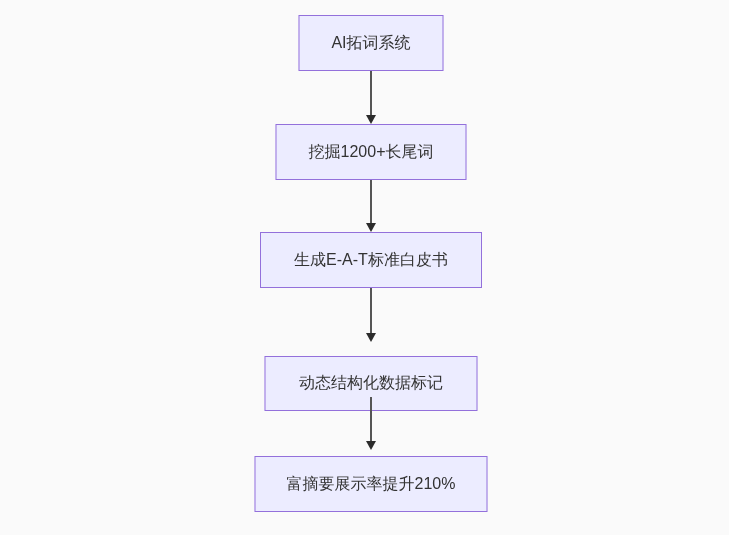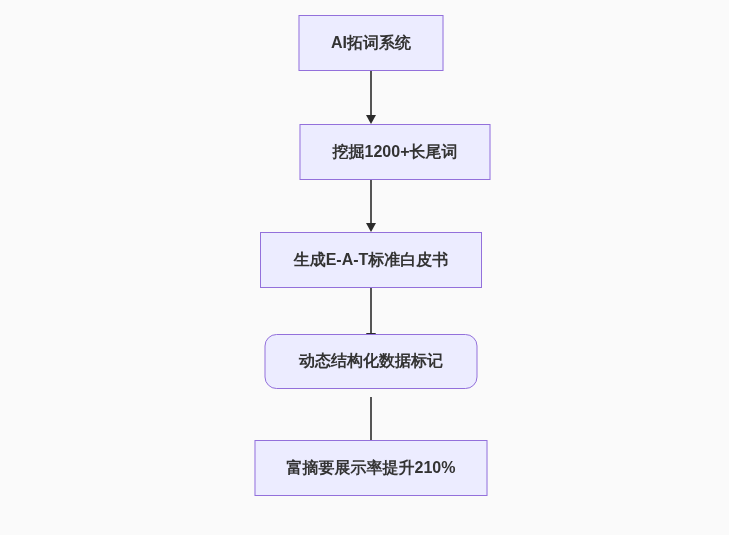--- a/index.html
+++ b/index.html
@@ -7,43 +7,42 @@
     padding: 0;
     background: #fafafa;
     font-family: "Liberation Sans", "DejaVu Sans", sans-serif;
   }
   .canvas {
     position: relative;
     width: 614px;
     height: 535px;
     background: #fafafa;
     overflow: hidden;
-    font-weight: bold;
   }
   .node {
     position: absolute;
     left: 371px;
     transform: translateX(-50%);
     height: 56px;
     background: #ececff;
     border: 1px solid #9370db;
     color: #333333;
     font-size: 16px;
     display: flex;
     align-items: center;
     justify-content: center;
     box-sizing: border-box;
     text-align: center;
     white-space: nowrap;
   }
   .n1 { top: 15px;  width: 145px; }
-  .n2 { top: 124px; width: 191px; margin-left: 24px; }
+  .n2 { top: 124px; width: 191px; }
   .n3 { top: 232px; width: 222px; text-align: center; }
-  .n4 { top: 334px; width: 213px; height: 55px; border-radius: 12px; }
-  .n5 { top: 440px; width: 233px; }
+  .n4 { top: 356px; width: 213px; height: 55px; }
+  .n5 { top: 456px; width: 233px; }
 
   .arrow {
     position: absolute;
     left: 371px;
     transform: translateX(-50%);
     width: 2px;
     background: #555555;
   }
   .arrow::after {
     content: "";

